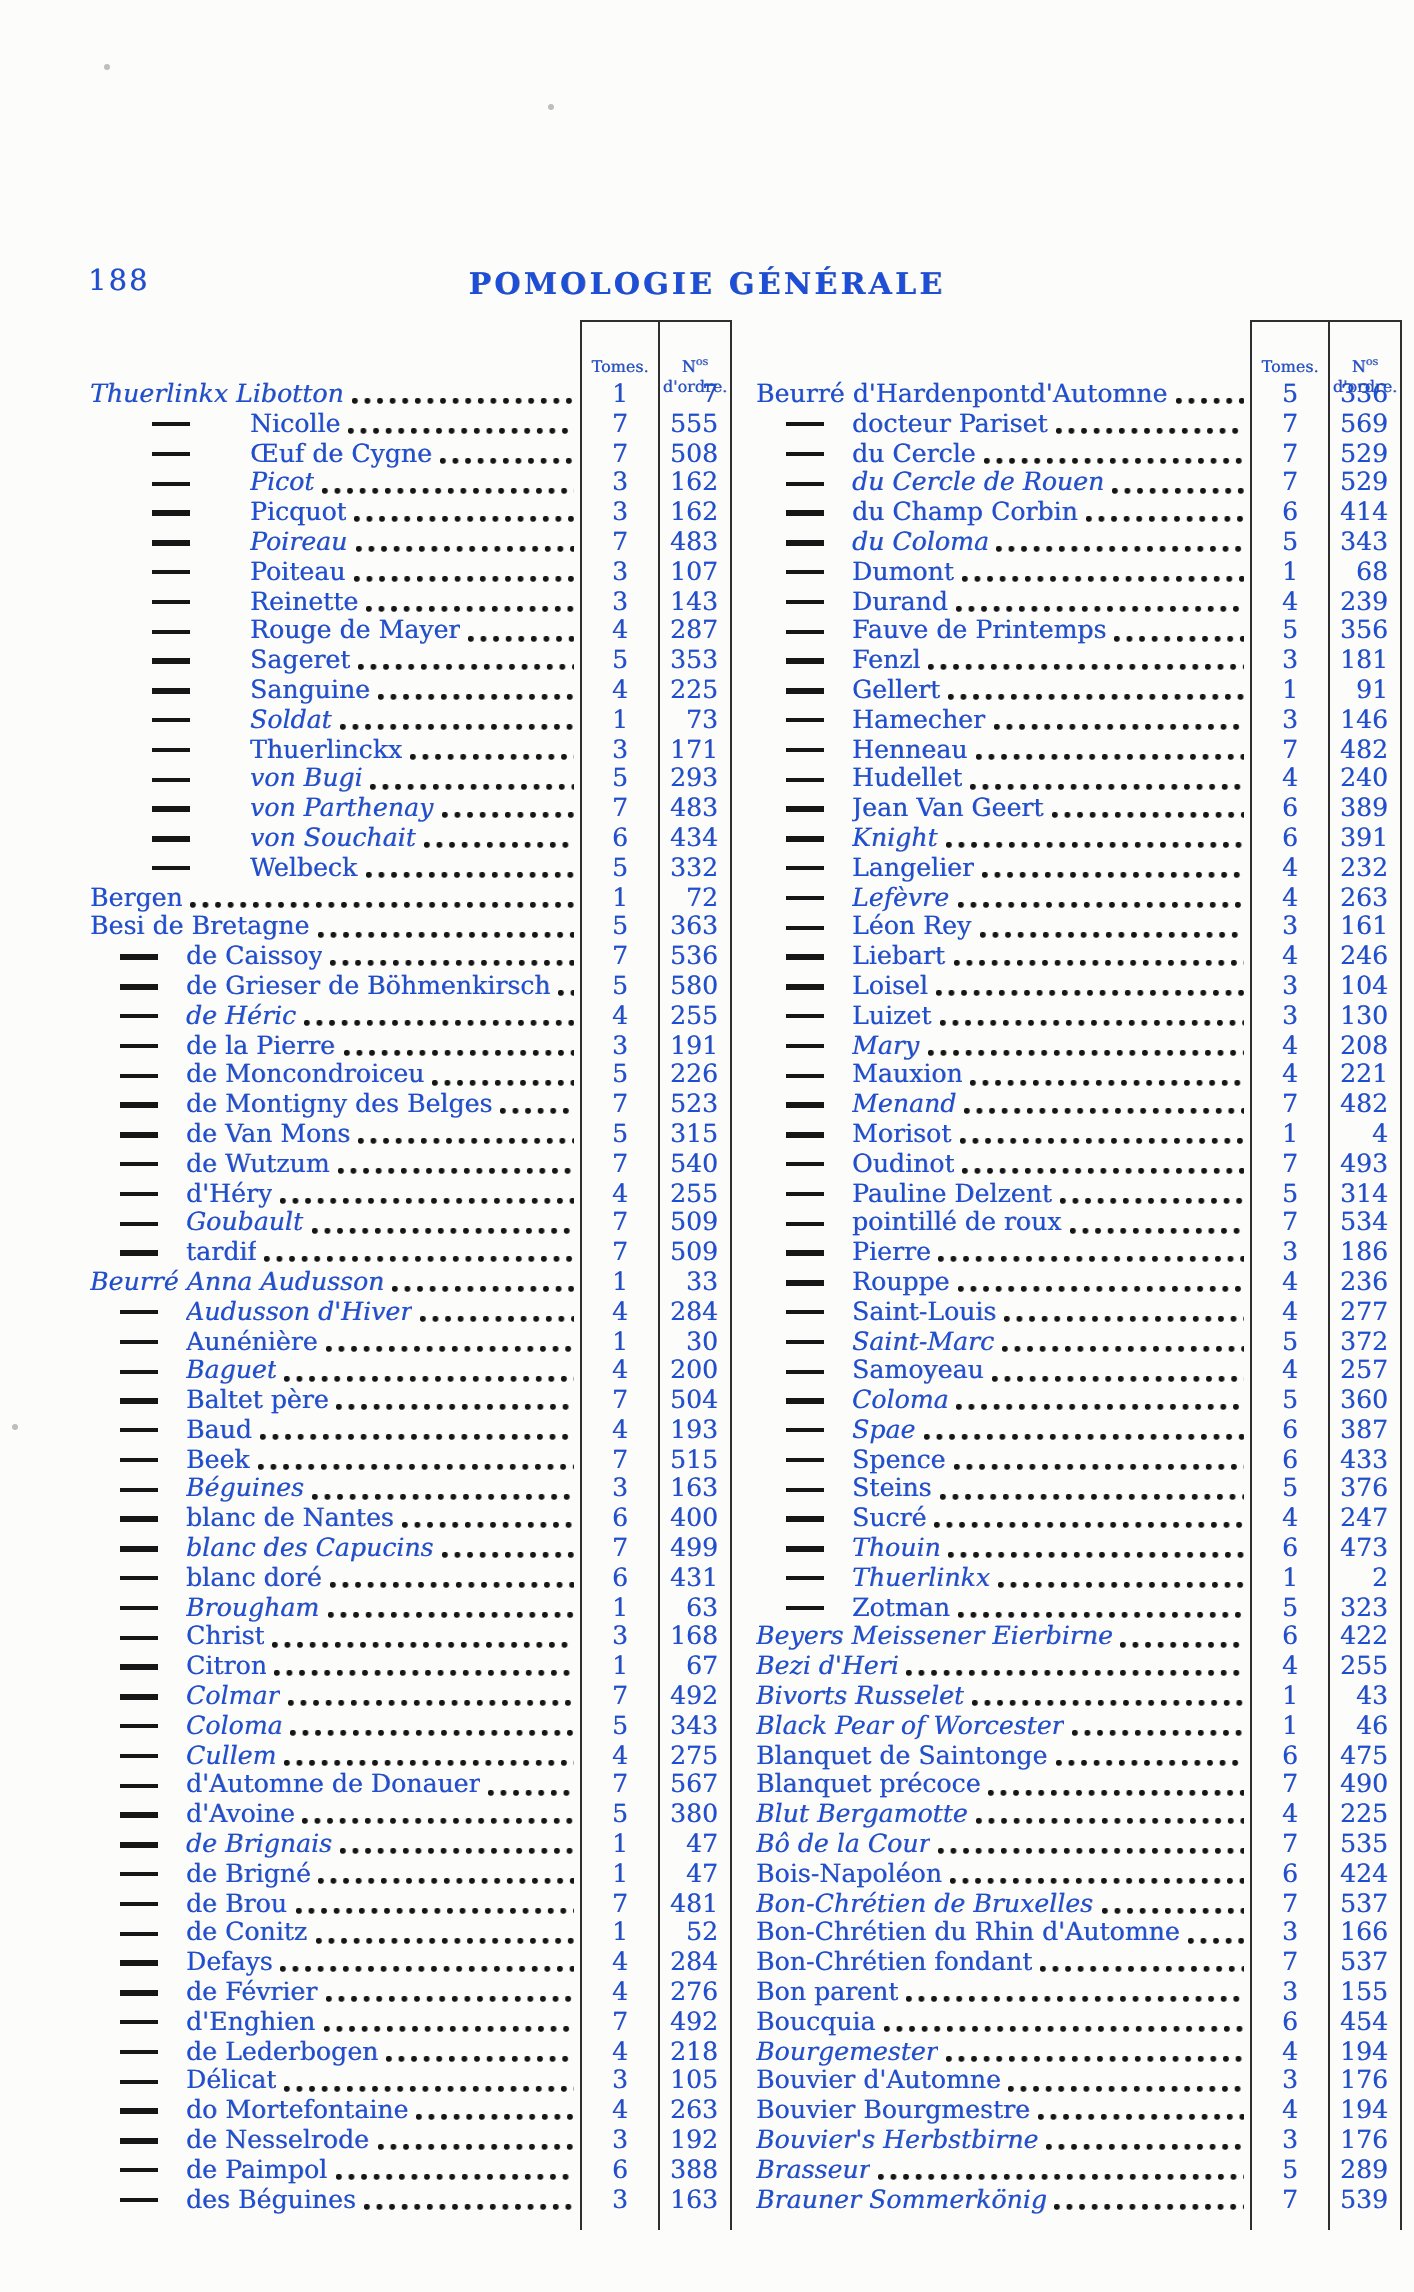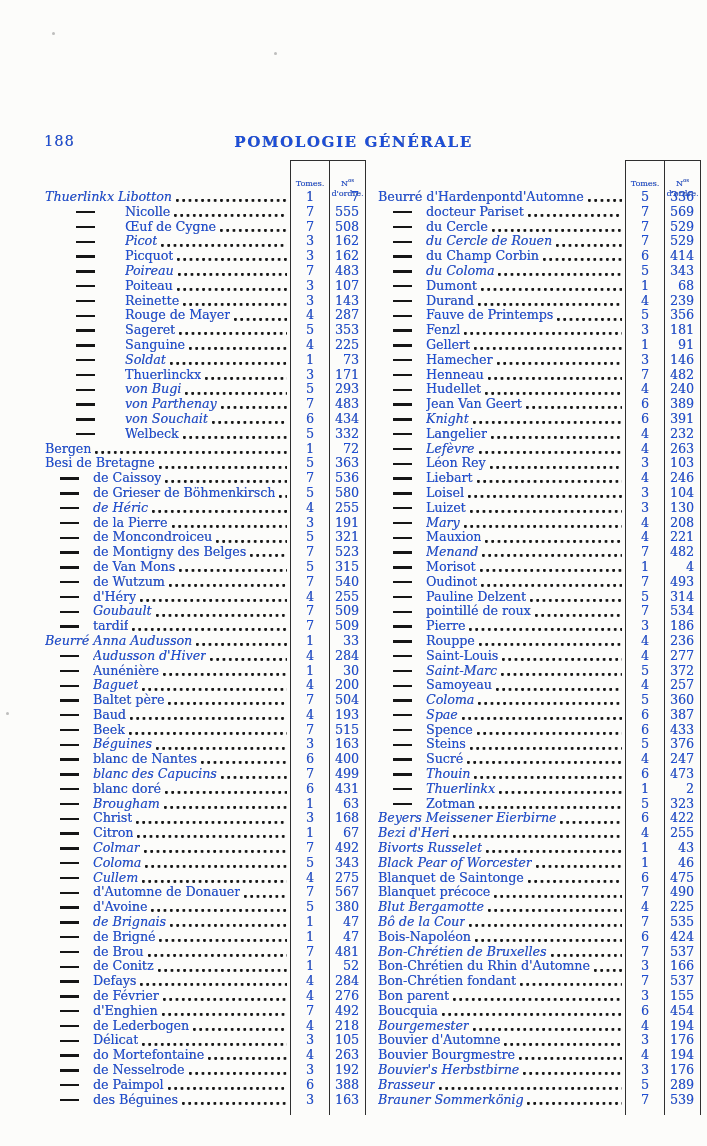--- a/index.html
+++ b/index.html
@@ -278,21 +278,21 @@
             <span class="tome">3</span>
             <span class="num">191</span>
           </div>
           <div class="row">
             <span class="pre ind2">
               <span class="dash"></span>
             </span>
             <span class="nm">de Moncondroiceu</span>
             <span class="leader"></span>
             <span class="tome">5</span>
-            <span class="num">321</span>
+            <span class="num">226</span>
           </div>
           <div class="row">
             <span class="pre ind2">
               <span class="dash"></span>
             </span>
             <span class="nm">de Montigny des Belges</span>
             <span class="leader"></span>
             <span class="tome">7</span>
             <span class="num">523</span>
           </div>
@@ -807,21 +807,21 @@
             <span class="tome">4</span>
             <span class="num">263</span>
           </div>
           <div class="row">
             <span class="pre ind2">
               <span class="dash"></span>
             </span>
             <span class="nm">Léon Rey</span>
             <span class="leader"></span>
             <span class="tome">3</span>
-            <span class="num">103</span>
+            <span class="num">161</span>
           </div>
           <div class="row">
             <span class="pre ind2">
               <span class="dash"></span>
             </span>
             <span class="nm">Liebart</span>
             <span class="leader"></span>
             <span class="tome">4</span>
             <span class="num">246</span>
           </div>

